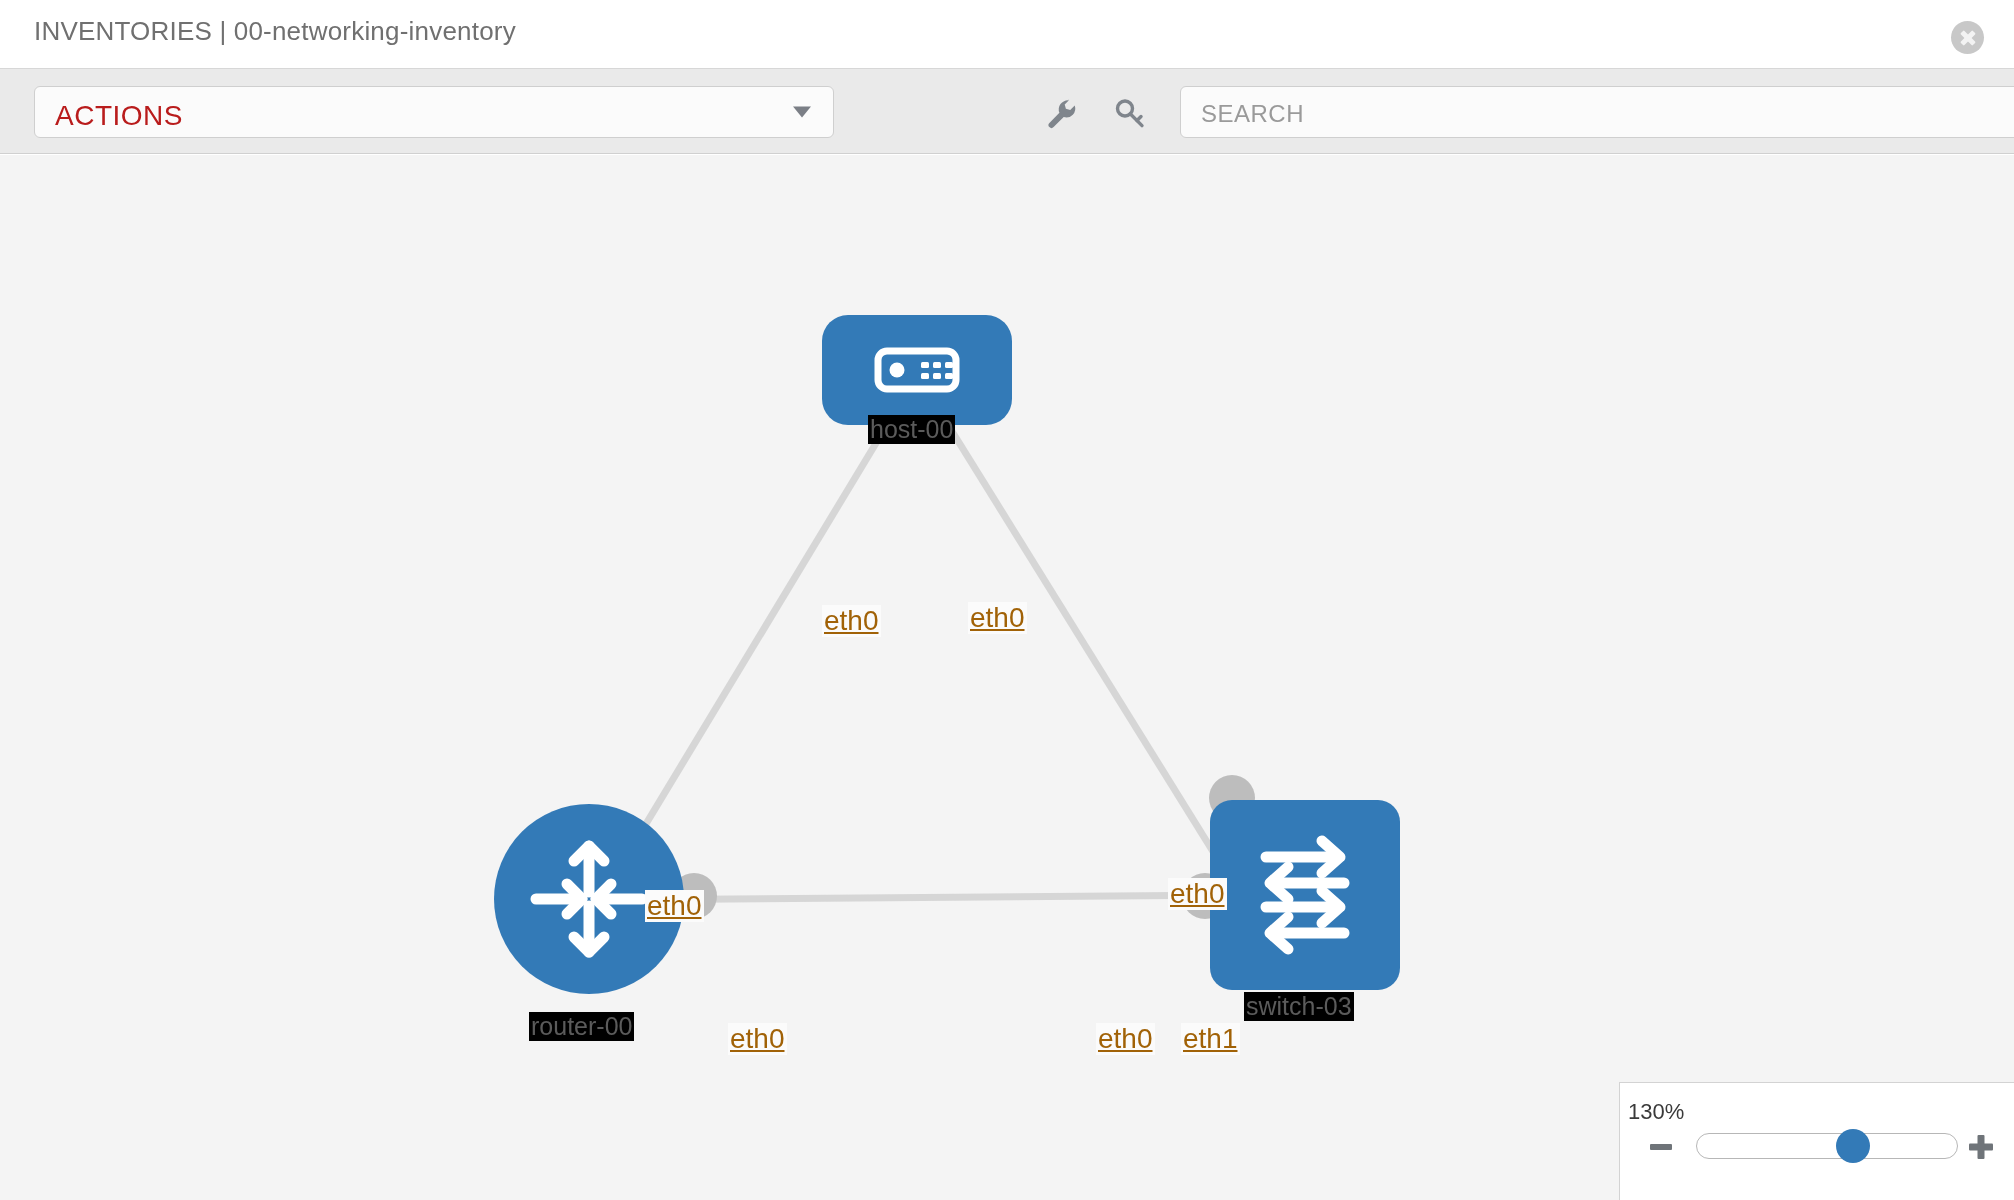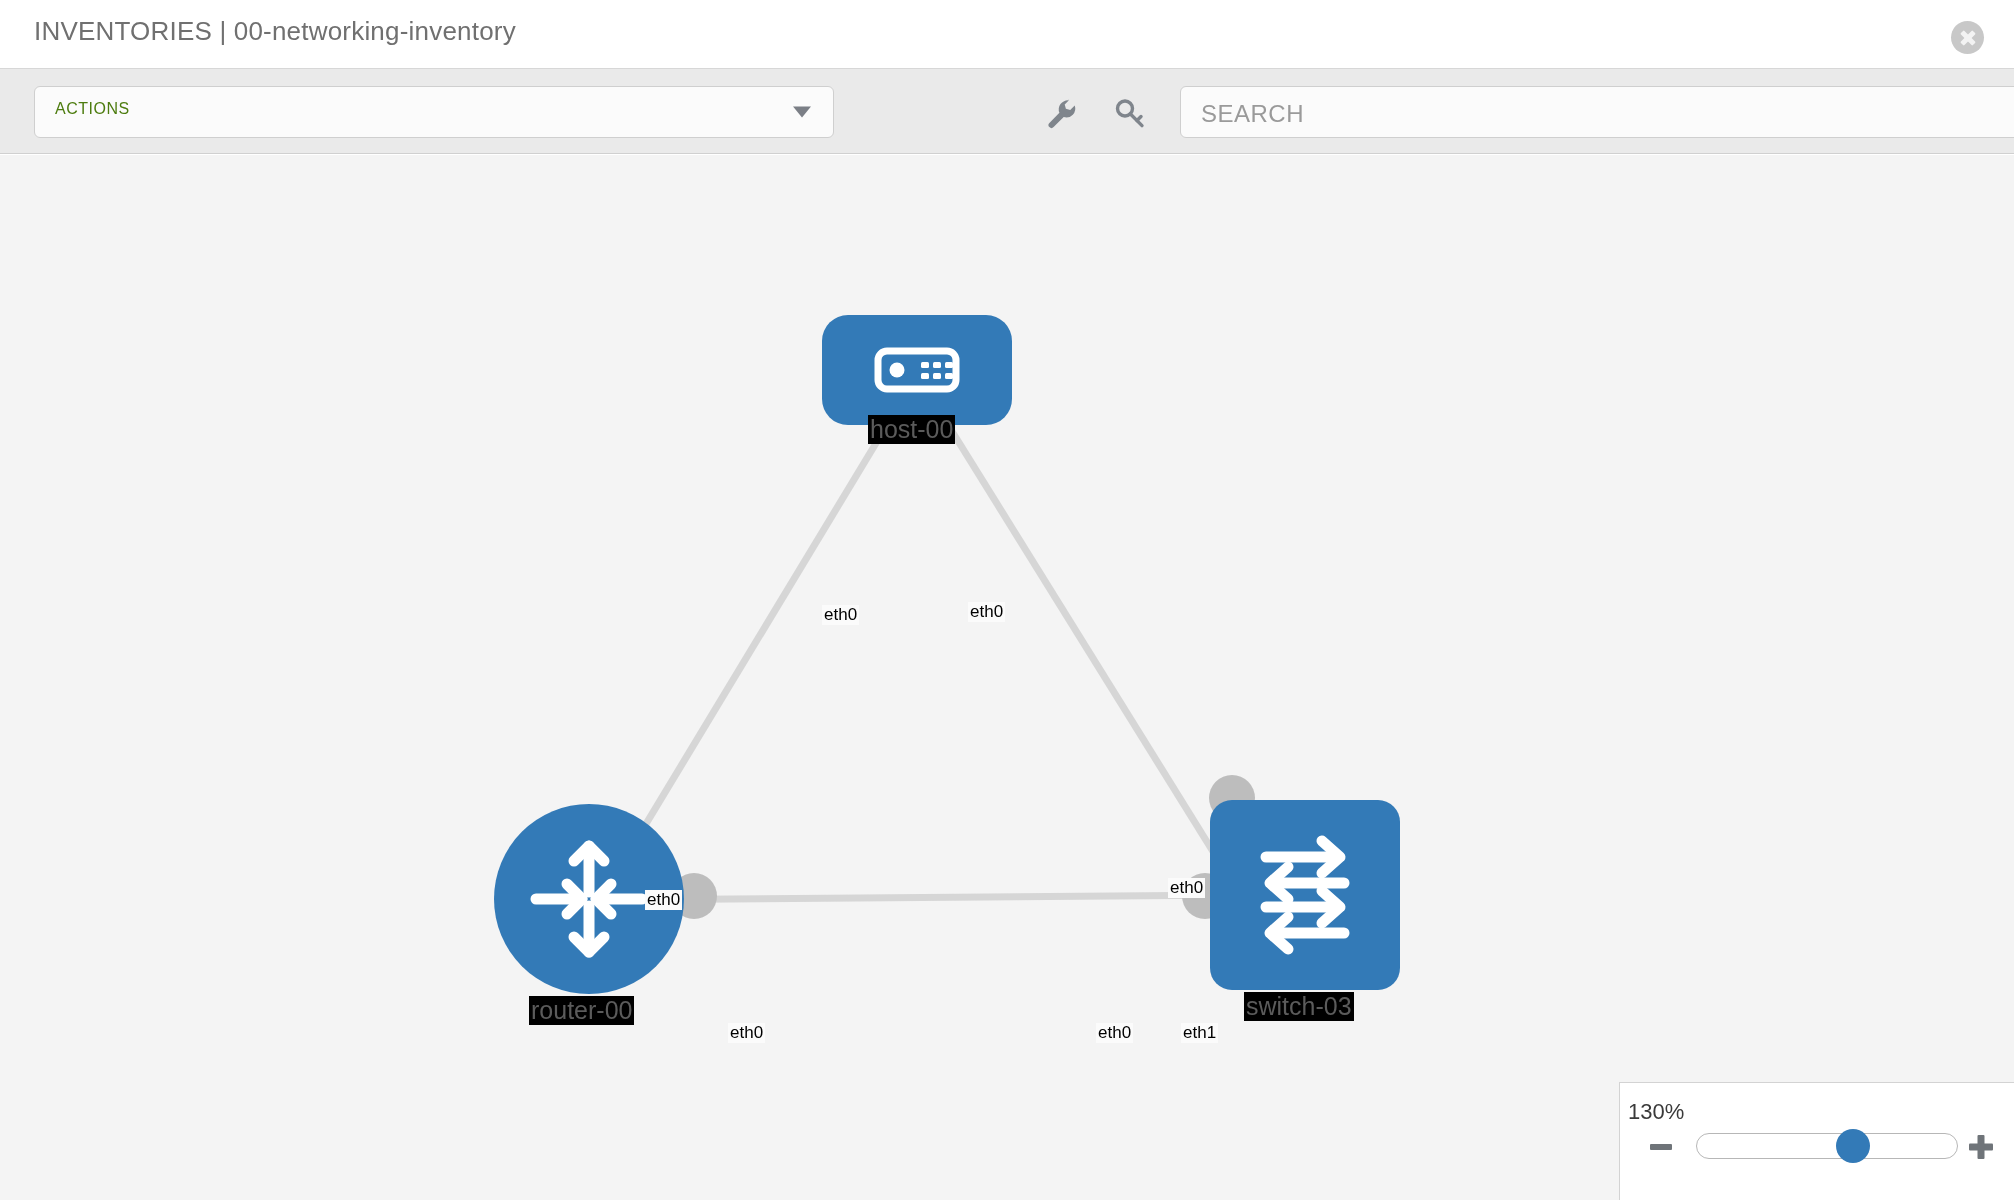--- a/index.html
+++ b/index.html
@@ -72,22 +72,22 @@
     height: 52px;
     background: #fbfbfb;
     border: 1px solid #cfcfcf;
     border-radius: 6px;
     cursor: pointer;
   }
   .actions-label {
     position: absolute;
     left: 20px;
     top: 13px;
-    font-size: 16px;
-    color: #4d7c0f;
+    font-size: 28px;
+    color: #b91c1c;
     letter-spacing: 0.5px;
   }
   .caret {
     position: absolute;
     right: 22px;
     top: 50%;
     transform: translateY(-50%);
     width: 0; height: 0;
     border-left: 9px solid transparent;
     border-right: 9px solid transparent;
@@ -168,21 +168,21 @@
     border-radius: 26px;
   }
   #node-host .node-label { left: 46px; top: 100px; }
 
   
   #node-router { left: 494px; top: 649px; width: 190px; height: 220px; }
   #node-router .node-shape {
     left: 0; top: 0; width: 190px; height: 190px;
     border-radius: 50%;
   }
-  #node-router .node-label { left: 35px; top: 192px; }
+  #node-router .node-label { left: 35px; top: 208px; }
 
   
   #node-switch { left: 1210px; top: 645px; width: 190px; height: 220px; }
   #node-switch .node-shape {
     left: 0; top: 0; width: 190px; height: 190px;
     border-radius: 22px;
   }
   #node-switch .node-label { left: 34px; top: 192px; }
 
   .node-icon {
@@ -190,25 +190,26 @@
     left: 0; top: 0;
     width: 190px;
     height: 110px;
     pointer-events: none;
   }
   #node-router .node-icon, #node-switch .node-icon { height: 190px; }
 
   
   .iface-label {
     position: absolute;
-    font-size: 17px;
-    color: #000000;
+    font-size: 28px;
+    color: #a16207;
     background: #fbfbfb;
     padding: 0 2px;
     white-space: nowrap;
+    text-decoration: underline;
   }
 
   
   .zoom-panel {
     position: absolute;
     left: 1619px;
     top: 1082px;
     width: 395px;
     height: 118px;
     background: #ffffff;

